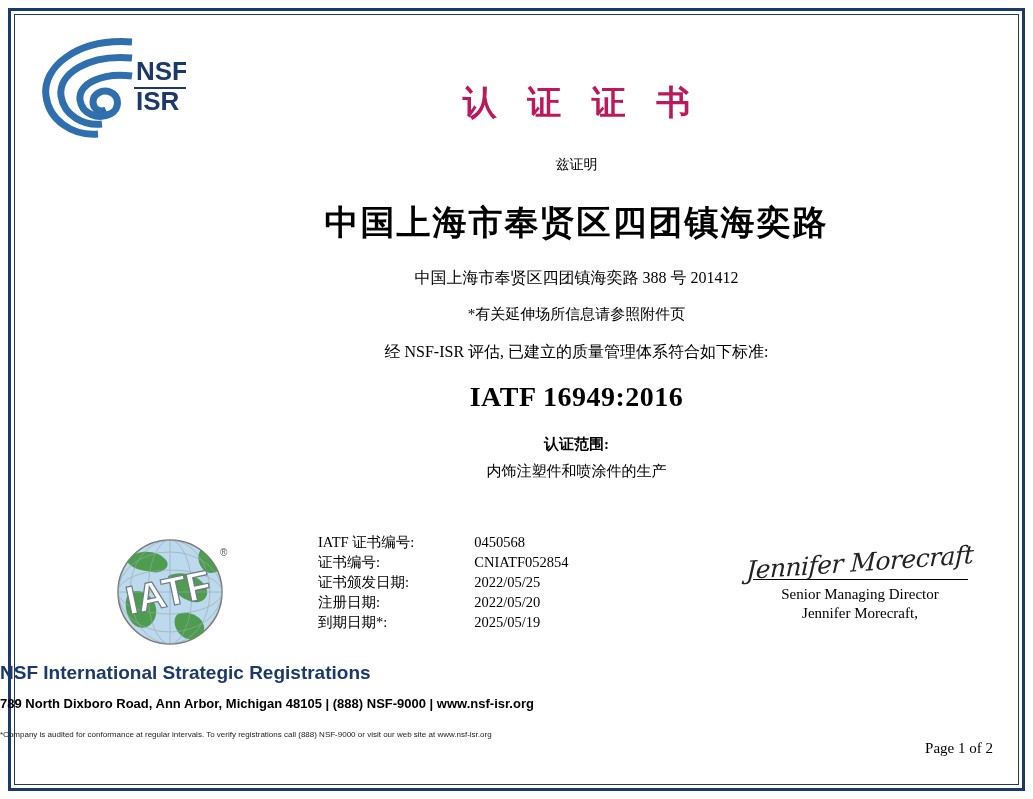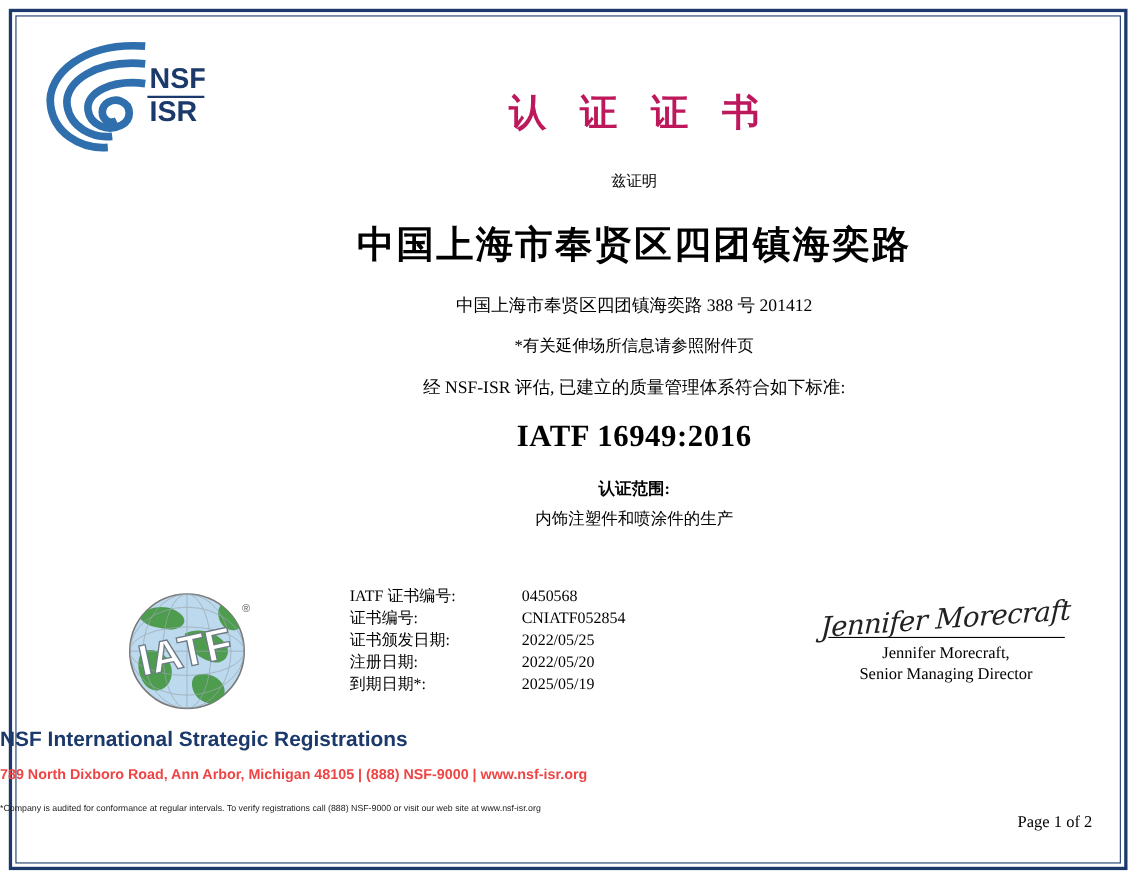--- a/index.html
+++ b/index.html
@@ -185,21 +185,21 @@
     font-family: "Liberation Sans", sans-serif;
     font-size: 19px;
     font-weight: bold;
     color: #1b3a6b;
     margin: 0 0 12px 0;
   }
   .org-address {
     font-family: "Liberation Sans", sans-serif;
     font-size: 13px;
     font-weight: bold;
-    color: #ef4444;
+    color: #000000;
     margin: 0 0 18px 0;
   }
   .fineprint {
     font-family: "Liberation Sans", sans-serif;
     font-size: 8px;
     color: #222;
     line-height: 12px;
   }
   .page-number {
     position: absolute;
@@ -293,22 +293,22 @@
           <td class="label">到期日期*:</td>
           <td class="value">2025/05/19</td>
         </tr>
       </tbody>
     </table>
   </div>
 
   <div class="signature">
     <div class="sig-script">Jennifer Morecraft</div>
     <div class="sig-line"></div>
+    <div class="sig-name">Senior Managing Director</div>
     <div class="sig-name">Jennifer Morecraft,</div>
-    <div class="sig-name">Senior Managing Director</div>
   </div>
 
   <div class="footer">
     <div class="org-name">NSF International Strategic Registrations</div>
     <div class="org-address">789 North Dixboro Road, Ann Arbor, Michigan 48105 | (888) NSF-9000 | www.nsf-isr.org</div>
     <div class="fineprint">*Company is audited for conformance at regular intervals. To verify registrations call (888) NSF-9000 or visit our web site at www.nsf-isr.org</div>
   </div>
 
   <div class="page-number">Page 1 of 2</div>
 

